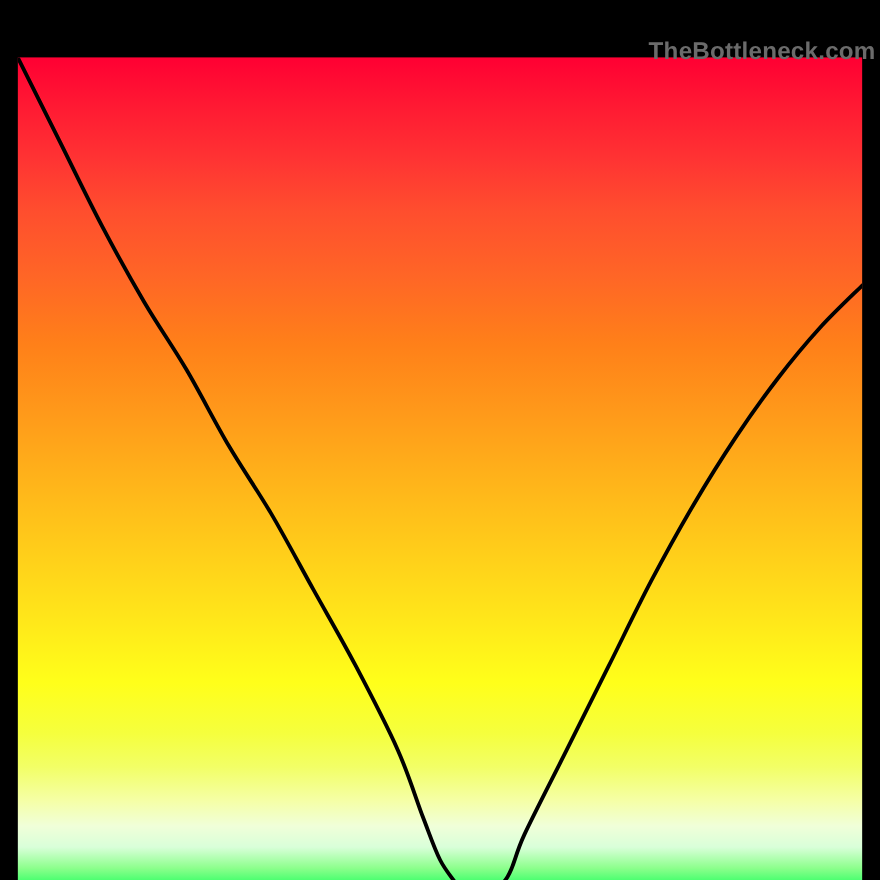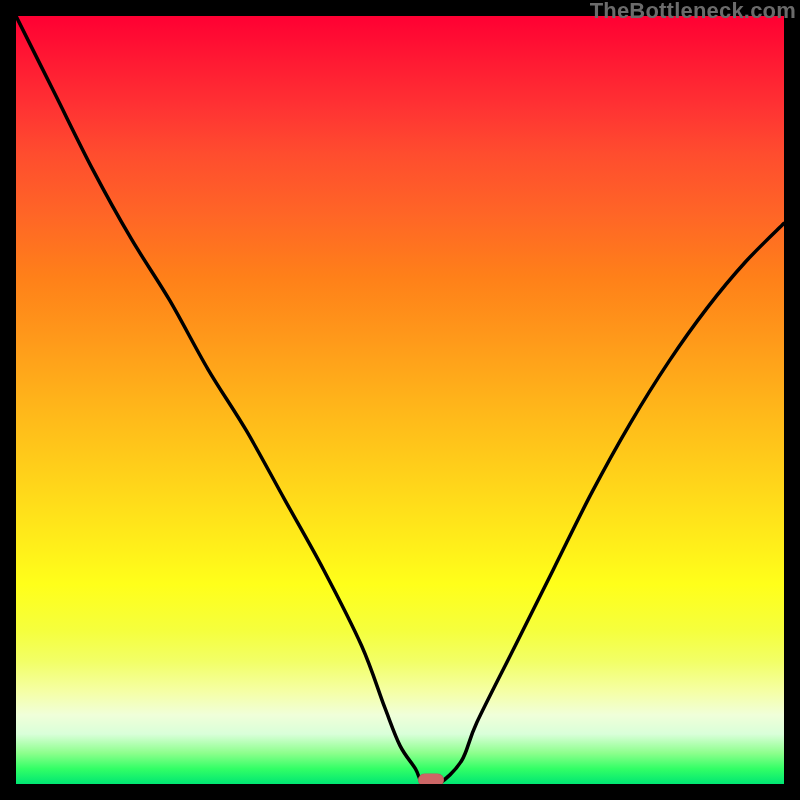--- a/index.html
+++ b/index.html
@@ -9,20 +9,21 @@
     height: 800px;
     background: #000;
     font-family: Arial, Helvetica, sans-serif;
     overflow: hidden;
   }
   .frame {
     position: relative;
     width: 800px;
     height: 561px;
     background: #000;
+    margin-top: 36px;
   }
   .plot-area {
     position: absolute;
     box-sizing: border-box;
     left: 16px;
     top: 16px;
     width: 768px;
     height: 768px;
     overflow: hidden;
   }

